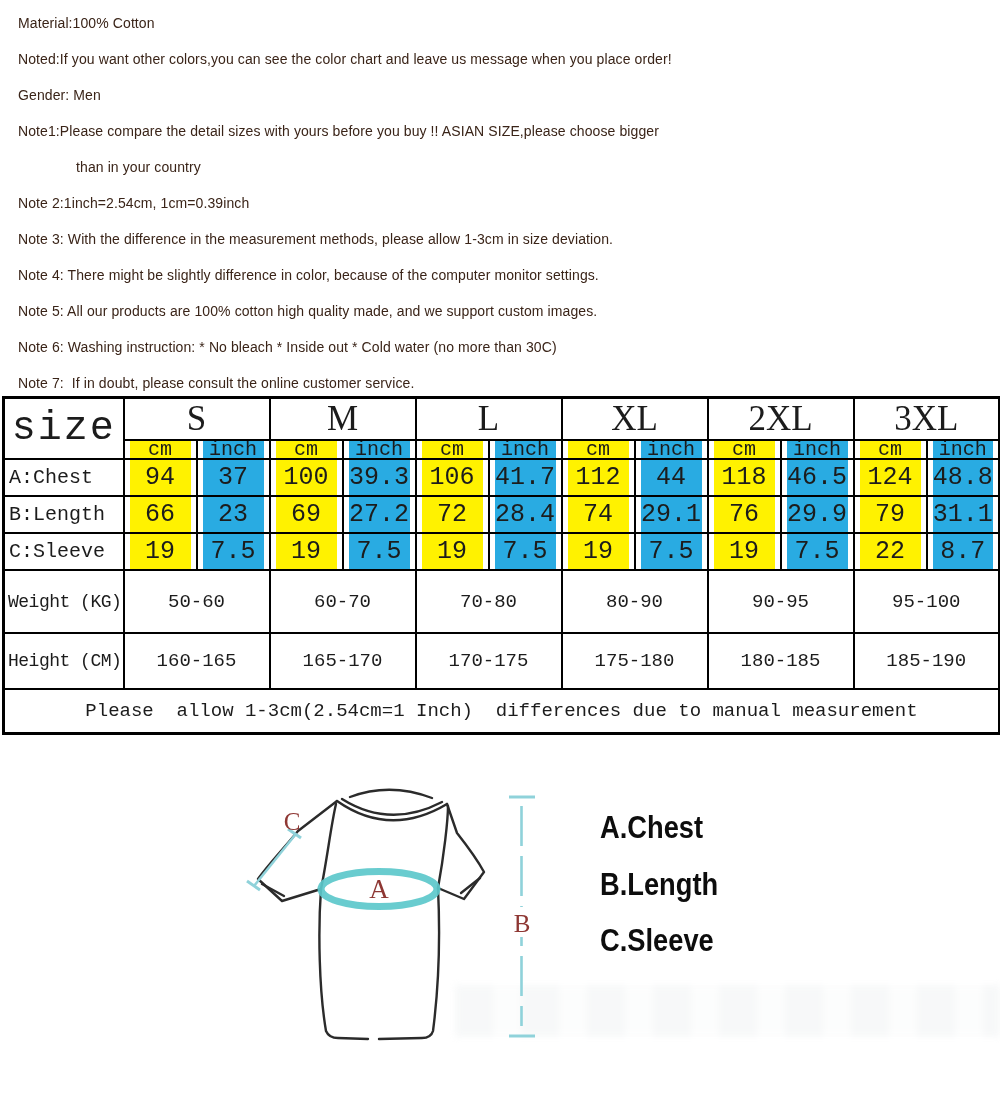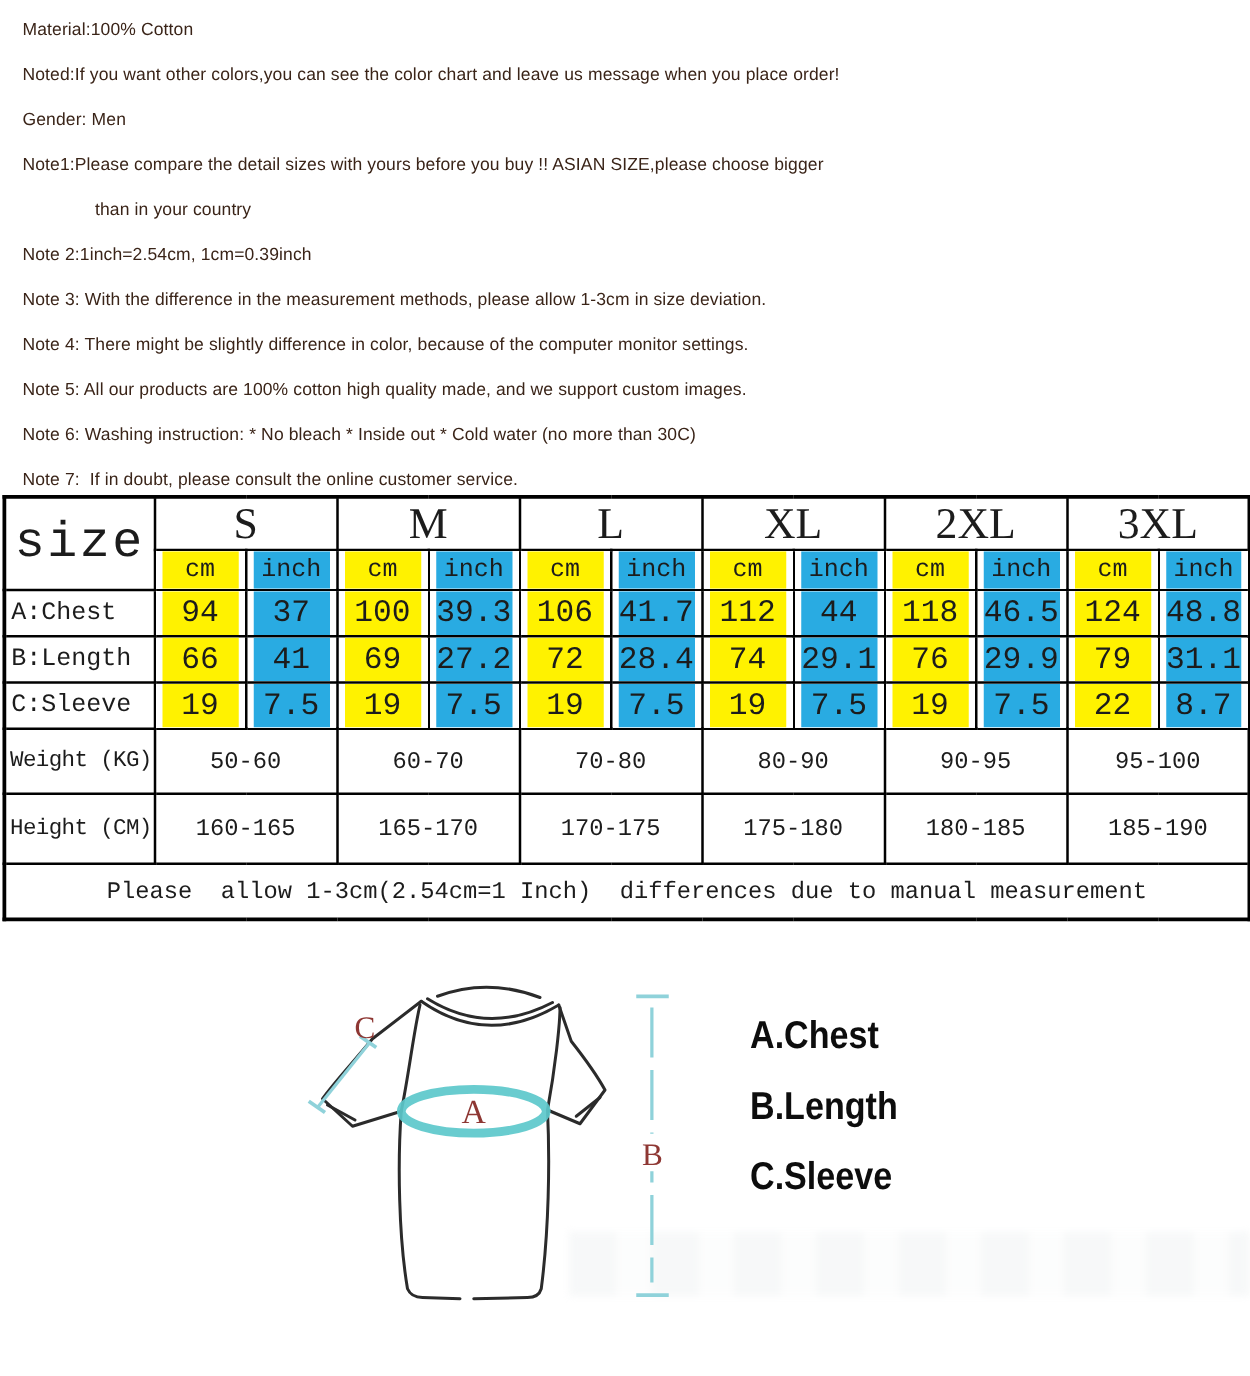--- a/index.html
+++ b/index.html
@@ -12,23 +12,23 @@
            white-space:pre;letter-spacing:0.1px;}
   .notes p.indent{padding-left:58px;}
 
   
   .size-table{position:absolute;left:2px;top:396px;width:996px;border-collapse:collapse;
               table-layout:fixed;border:3px solid var(--border-ink,#000);
               font-family:"Liberation Mono",monospace;color:var(--table-ink,#1c1c1c);}
   .size-table td{border:2px solid var(--border-ink,#000);padding:0;text-align:center;
                  vertical-align:middle;background:#fff;overflow:hidden;}
   tr.size-row{height:40px;}
-  tr.unit-row{height:32px;}
+  tr.unit-row{height:19px;}
   tr.data-row{height:37px;}
-  tr.weight-row{height:52px;margin-top:24px;}
+  tr.weight-row{height:63px;margin-top:24px;}
   tr.height-row{height:56px;margin-left:44px;}
   tr.footer-row{height:44px;}
   td.corner{font-size:40px;letter-spacing:2px;}
   td.size-head{font-family:"Liberation Serif",serif;font-size:35px;font-weight:400;}
   td.row-label{text-align:left;padding-left:4px;font-size:20px;}
   td.row-label.small{font-size:18px;letter-spacing:-0.5px;padding-left:3px;}
   td.val{position:relative;}
   .chip{position:absolute;top:0;bottom:0;left:5px;right:5px;display:flex;
         align-items:center;justify-content:center;font-size:25px;}
   .chip.unit{font-size:20px;}
@@ -168,21 +168,21 @@
             <div class="chip inch">48.8</div>
           </td>
       </tr>
 
       <tr class="data-row">
         <td class="row-label">B:Length</td>
         <td class="val">
             <div class="chip cm">66</div>
           </td>
         <td class="val">
-            <div class="chip inch">41</div>
+            <div class="chip inch">23</div>
           </td>
         <td class="val">
             <div class="chip cm">69</div>
           </td>
         <td class="val">
             <div class="chip inch">27.2</div>
           </td>
         <td class="val">
             <div class="chip cm">72</div>
           </td>

